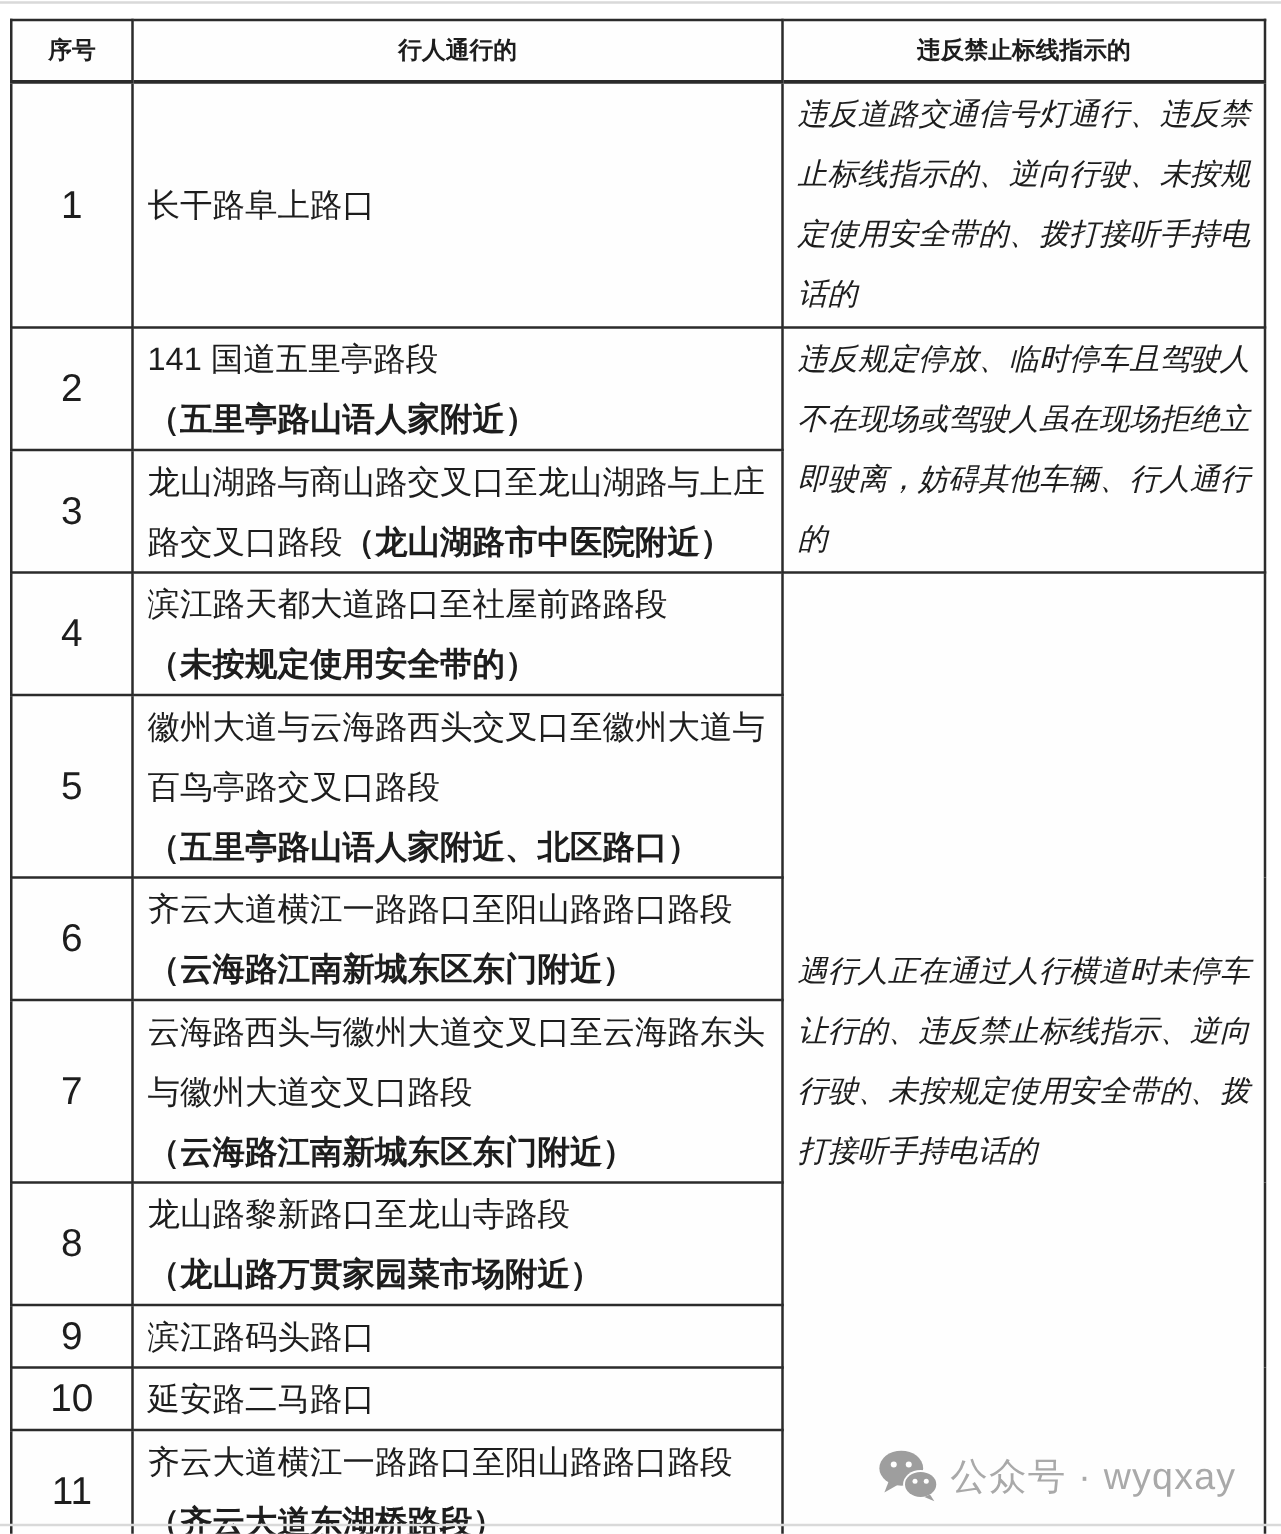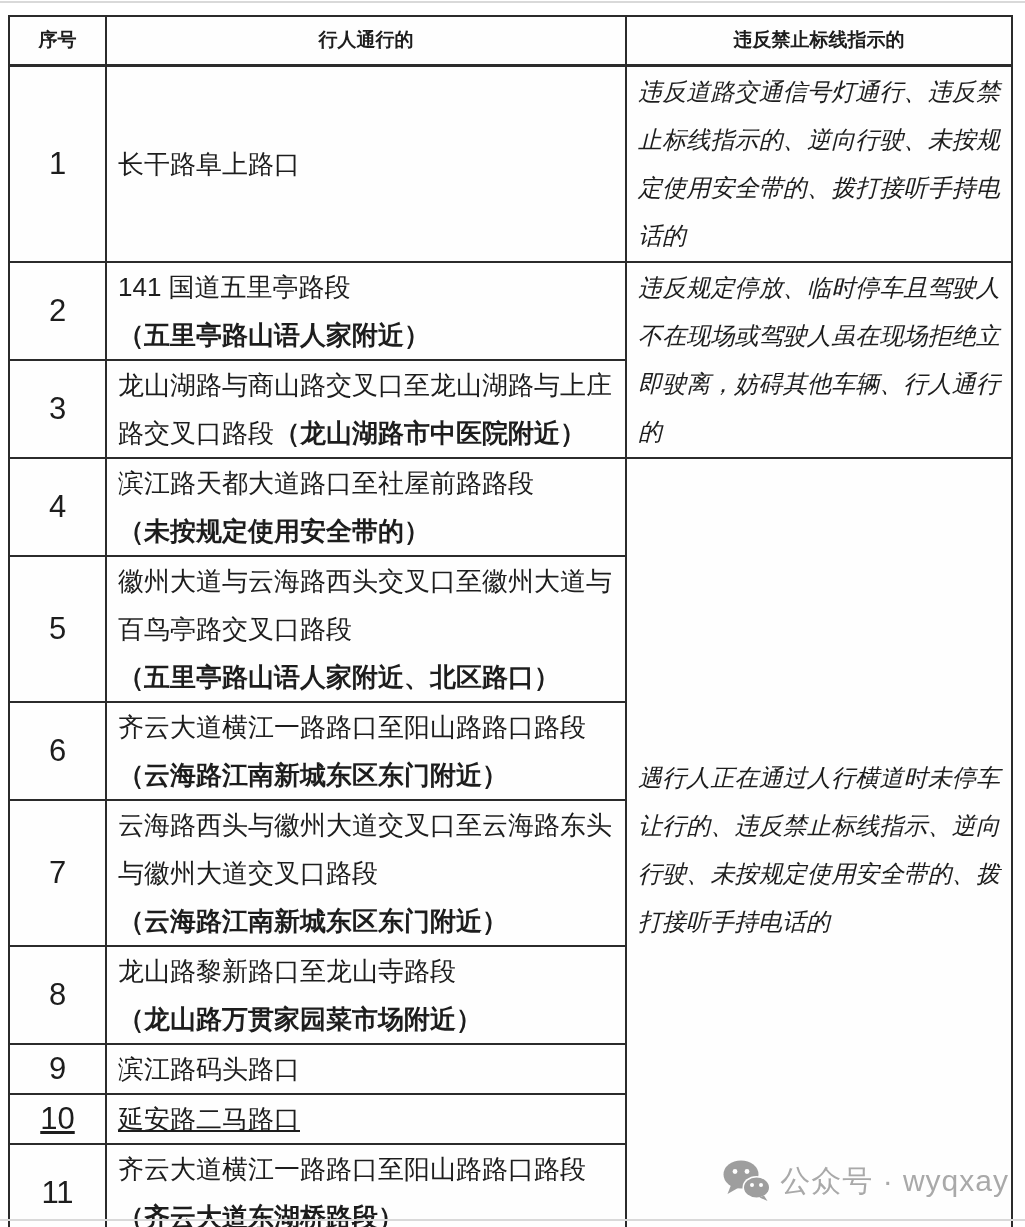--- a/index.html
+++ b/index.html
@@ -56,21 +56,21 @@
     vertical-align: middle;
     font-size: 24px;
     line-height: 48px;
     padding: 1px 11px;
     text-align: justify;
     font-style: italic;
   }
   .watermark {
     position: absolute;
     top: 1160px;
-    right: 16px;
+    right: 36px;
     display: flex;
     align-items: center;
     gap: 9px;
     color: #a9a9a9;
     font-size: 30px;
     letter-spacing: 1px;
   }
   .watermark svg { display: block; }
 </style>
 </head>
@@ -148,21 +148,21 @@
           <div class="locline"><span>龙山路黎新路口至龙山寺路段</span></div>
           <div class="locline"><b>（龙山路万贯家园菜市场附近）</b></div>
         </td>
       </tr>
       <tr style="height: 48px;">
         <td class="num">9</td>
         <td class="loc">
           <div class="locline"><span>滨江路码头路口</span></div>
         </td>
       </tr>
-      <tr style="height: 48px; text-decoration: underline;">
+      <tr style="height: 48px;">
         <td class="num">10</td>
         <td class="loc">
           <div class="locline"><span>延安路二马路口</span></div>
         </td>
       </tr>
       <tr style="height: 95px;">
         <td class="num">11</td>
         <td class="loc">
           <div class="locline"><span>齐云大道横江一路路口至阳山路路口路段</span></div>
           <div class="locline"><b>（齐云大道东湖桥路段）</b></div>

